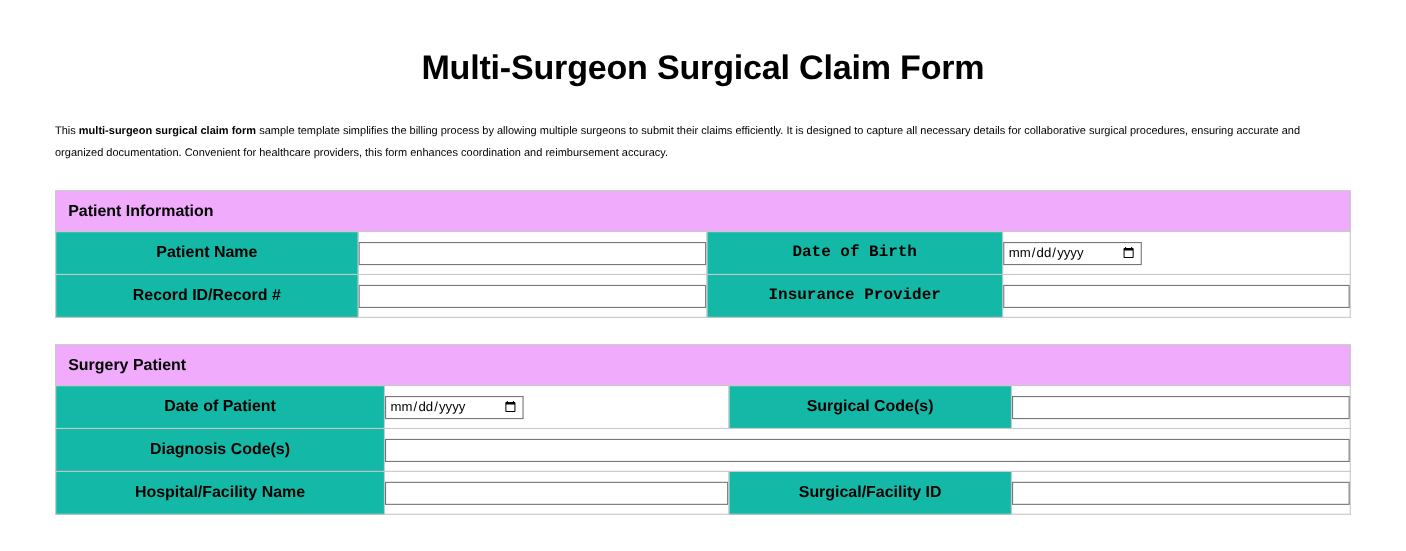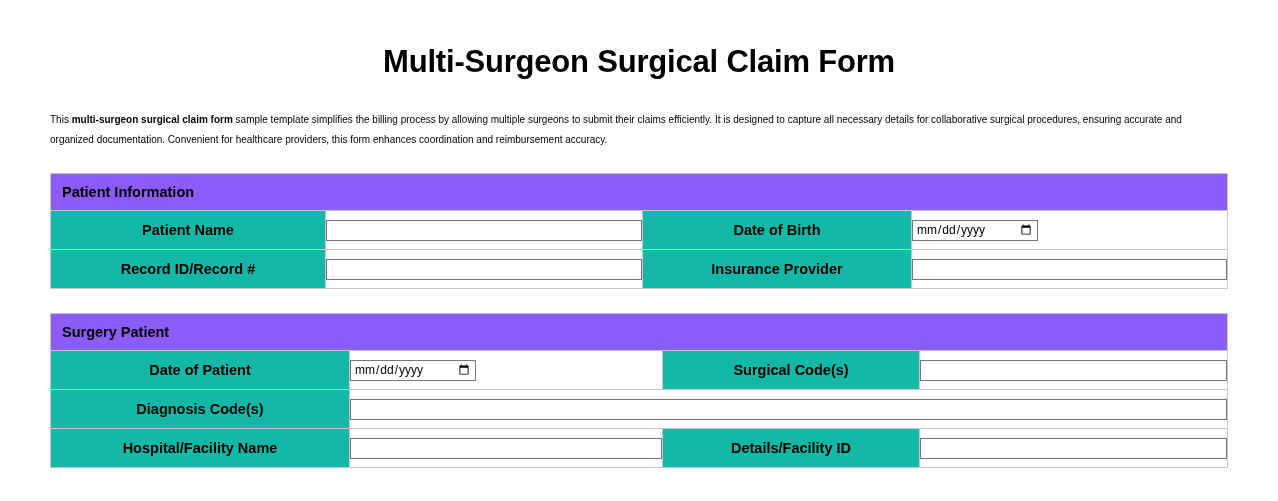--- a/index.html
+++ b/index.html
@@ -32,21 +32,21 @@
     line-height: 19.5px;
     margin: 30px 0 0 0;
     text-align: left;
   }
   p.intro b { font-weight: bold; }
 
   .section {
     margin-top: 24px;
   }
   .section-header {
-    background: #8b5cf6;
+    background: #f0abfc;
     border: 1px solid #c8c8c8;
     border-bottom: none;
     font-size: 14.5px;
     font-weight: bold;
     padding: 10px 11px;
     box-sizing: border-box;
   }
   table.grid {
     border-collapse: collapse;
     width: 100%;
@@ -87,21 +87,21 @@
     font-family: "Liberation Sans", sans-serif;
     font-size: 12px;
     border: 1px solid #767676;
     background: #ffffff;
     padding: 1px 3px;
     outline: none;
   }
   
   .w-p-label { width: 274px; }
   .w-p-field { width: 316px; }
-  .w-p-label2 { width: 268px; }
+  .w-p-label2 { width: 268px; font-family: Liberation Mono, monospace; }
 
   .w-s-label { width: 298px; }
   .w-s-field { width: 312px; }
   .w-s-label2 { width: 256px; }
 </style>
 </head>
 <body>
 
 <div class="page">
 
@@ -155,21 +155,21 @@
         <td class="label w-s-label">Diagnosis Code(s)</td>
         <td class="field" colspan="3">
           <input class="txt" type="text" value="" style="">
         </td>
       </tr>
       <tr>
         <td class="label w-s-label">Hospital/Facility Name</td>
         <td class="field w-s-field">
           <input class="txt" type="text" value="" style="">
         </td>
-        <td class="label w-s-label2">Details/Facility ID</td>
+        <td class="label w-s-label2">Surgical/Facility ID</td>
         <td class="field">
           <input class="txt" type="text" value="" style="">
         </td>
       </tr>
     </tbody>
       </table>
   </div>
 
 </div>
 

